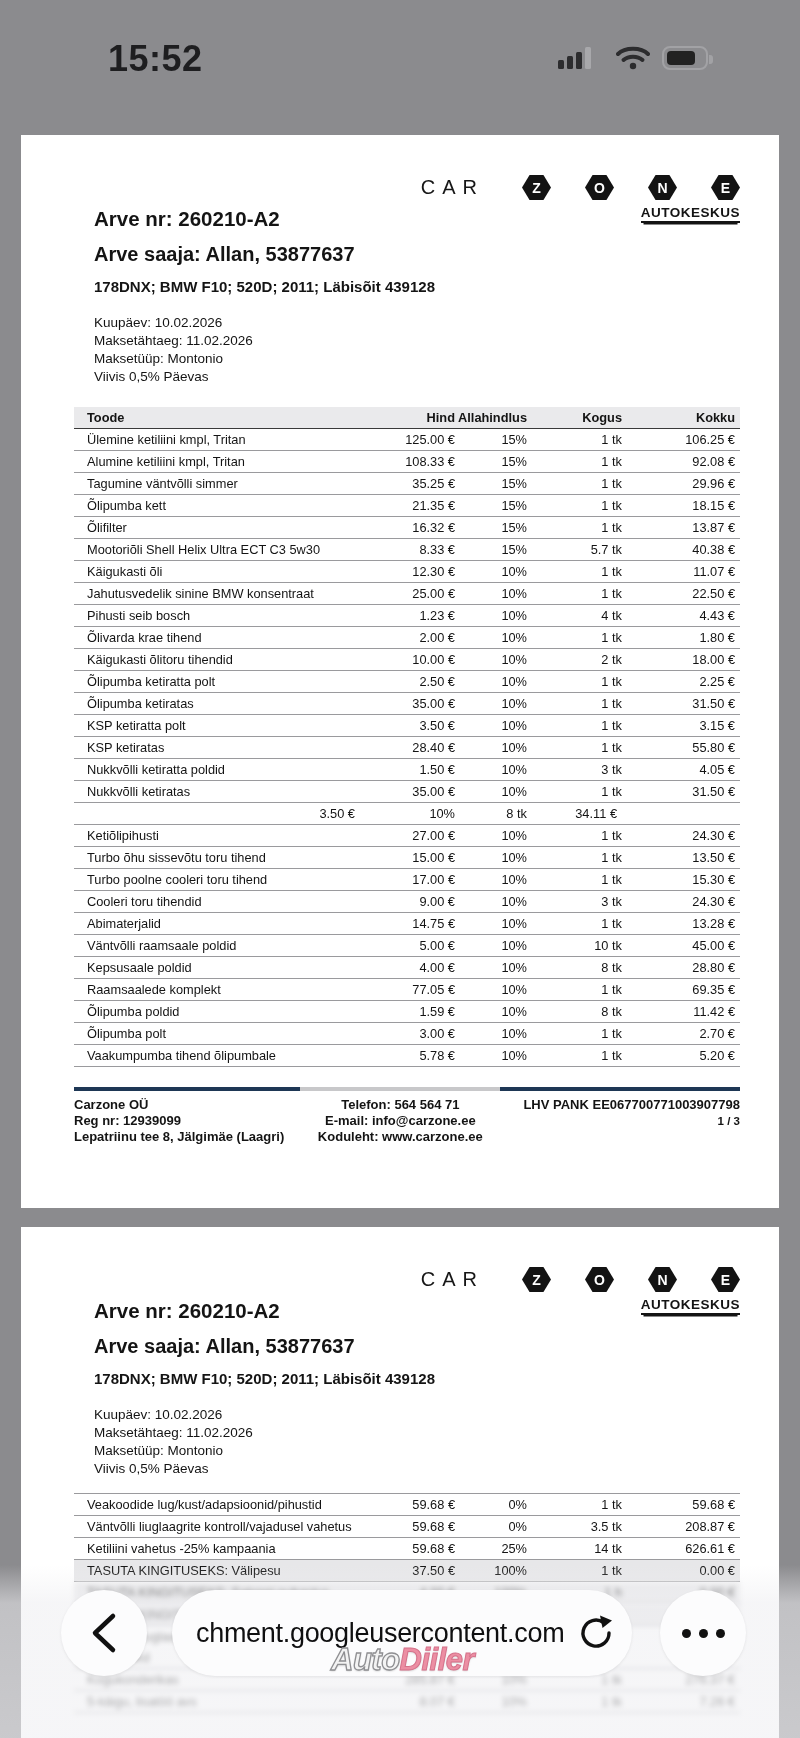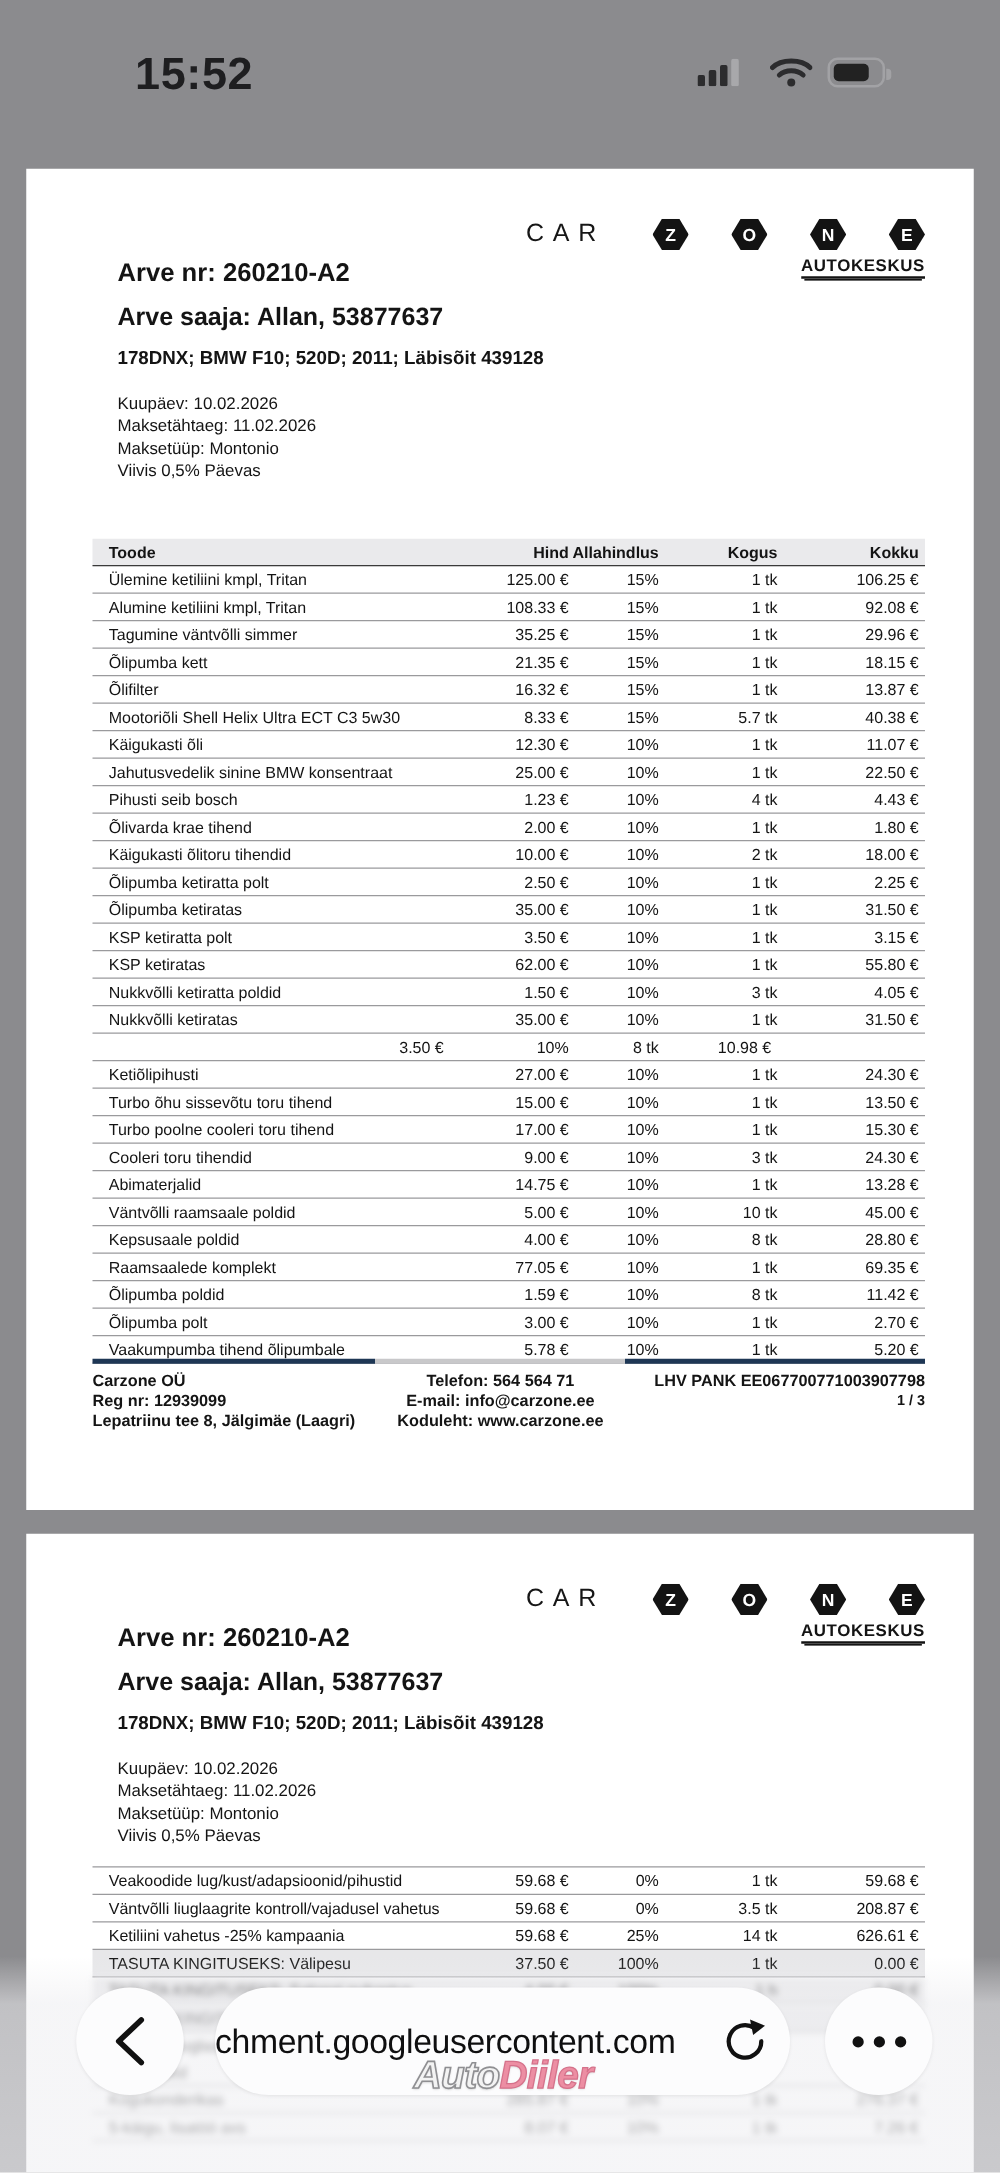--- a/index.html
+++ b/index.html
@@ -26,21 +26,21 @@
   .hex{width:29px;height:25px;margin-left:-6px;background:#131313;clip-path:polygon(26% 0,74% 0,100% 50%,74% 100%,26% 100%,0 50%);display:flex;align-items:center;justify-content:center;color:#fff;font-weight:700;font-size:14px;}
   .logo-sub{display:inline-block;margin-top:5px;font-size:13.5px;font-weight:700;letter-spacing:.5px;color:#141414;border-bottom:2px solid #141414;padding-bottom:1px;box-shadow:0 4px 0 -2.5px #141414;}
 
   .inv-title{position:absolute;left:73px;top:72px;font-size:20.5px;font-weight:700;}
   .inv-recipient{position:absolute;left:73px;top:108px;font-size:20px;font-weight:700;}
   .inv-vehicle{position:absolute;left:73px;top:143px;font-size:15px;font-weight:700;}
   .inv-meta{position:absolute;left:73px;top:179px;font-size:13.5px;line-height:18px;}
 
   
   .tbl{position:absolute;left:53px;width:666px;font-size:12.8px;}
-  .page1 .tbl{top:296px;}
+  .page1 .tbl{top:272px;}
   .page2 .tbl{top:266px;}
   .t-head{display:grid;grid-template-columns:281px 100px 72px 95px 118px;background:#eaeaec;font-weight:700;line-height:21px;border-bottom:1px solid #3a3a3a;}
   .t-row{display:grid;grid-template-columns:281px 100px 72px 95px 118px;line-height:21px;border-bottom:1px solid #9a9a9d;}
   .t-row.gray{background:#e7e7e9;}
   .t-row.blur{filter:blur(2.6px);opacity:.85;}
   .cell{white-space:pre-line;}
   .c0{padding-left:13px;text-align:left;}
   .c1,.c2,.c3,.c4{text-align:right;}
   .c4{padding-right:5px;}
 
@@ -56,21 +56,21 @@
   .pfoot-cols .fc3{width:36%;text-align:right;}
   .page-num{position:absolute;right:39px;top:980px;font-size:11.5px;font-weight:700;}
 
   
   .bottom-wash{position:absolute;left:0;top:1565px;width:800px;height:173px;z-index:5;
     background:linear-gradient(180deg,rgba(238,238,241,0) 0%,rgba(238,238,241,.55) 22%,rgba(240,240,243,.62) 100%);}
   .circle-btn{position:absolute;top:1590px;width:86px;height:86px;border-radius:50%;background:#fcfcfd;z-index:6;box-shadow:0 1px 3px rgba(0,0,0,.08);display:flex;align-items:center;justify-content:center;}
   .back-btn{left:61px;}
   .more-btn{left:660px;}
   .url-pill{position:absolute;left:172px;top:1590px;width:460px;height:86px;border-radius:43px;background:#fcfcfd;z-index:6;box-shadow:0 1px 3px rgba(0,0,0,.08);display:flex;align-items:center;}
-  .url-text{font-size:27px;color:#0f0f10;letter-spacing:-.3px;white-space:nowrap;overflow:hidden;width:376px;}
+  .url-text{margin-left:24px;font-size:27px;color:#0f0f10;letter-spacing:-.3px;white-space:nowrap;overflow:hidden;width:376px;}
   .reload{position:absolute;right:16px;top:23px;}
   .dots{display:flex;gap:8px;}
   .dots span{width:9px;height:9px;border-radius:50%;background:#111;}
 
   .watermark{position:absolute;left:318px;top:1642px;z-index:7;font-style:italic;font-weight:800;font-size:31px;letter-spacing:-.5px;white-space:nowrap;margin-left:13px;}
   .wm-auto{color:#f3f3f3;-webkit-text-stroke:1.3px #8f8f92;text-shadow:0 1px 2px rgba(0,0,0,.25);}
   .wm-diiler{color:#ec8ea3;-webkit-text-stroke:1px #d5718a;text-shadow:0 1px 2px rgba(0,0,0,.18);}
 </style>
 </head>
 <body>
@@ -219,21 +219,21 @@
           </div>
           <div class="t-row">
             <span class="cell c0">KSP ketiratta polt</span>
             <span class="cell c1">3.50 €</span>
             <span class="cell c2">10%</span>
             <span class="cell c3">1 tk</span>
             <span class="cell c4">3.15 €</span>
           </div>
           <div class="t-row">
             <span class="cell c0">KSP ketiratas</span>
-            <span class="cell c1">62.00 €</span>
+            <span class="cell c1">28.40 €</span>
             <span class="cell c2">10%</span>
             <span class="cell c3">1 tk</span>
             <span class="cell c4">55.80 €</span>
           </div>
           <div class="t-row">
             <span class="cell c0">Nukkvõlli ketiratta poldid</span>
             <span class="cell c1">1.50 €</span>
             <span class="cell c2">10%</span>
             <span class="cell c3">3 tk</span>
             <span class="cell c4">4.05 €</span>
@@ -242,21 +242,21 @@
             <span class="cell c0">Nukkvõlli ketiratas</span>
             <span class="cell c1">35.00 €</span>
             <span class="cell c2">10%</span>
             <span class="cell c3">1 tk</span>
             <span class="cell c4">31.50 €</span>
           </div>
           <div class="t-row">
             <span class="cell c1">3.50 €</span>
             <span class="cell c2">10%</span>
             <span class="cell c3">8 tk</span>
-            <span class="cell c4">10.98 €</span>
+            <span class="cell c4">34.11 €</span>
           </div>
           <div class="t-row">
             <span class="cell c0">Ketiõlipihusti</span>
             <span class="cell c1">27.00 €</span>
             <span class="cell c2">10%</span>
             <span class="cell c3">1 tk</span>
             <span class="cell c4">24.30 €</span>
           </div>
           <div class="t-row">
             <span class="cell c0">Turbo õhu sissevõtu toru tihend</span>

